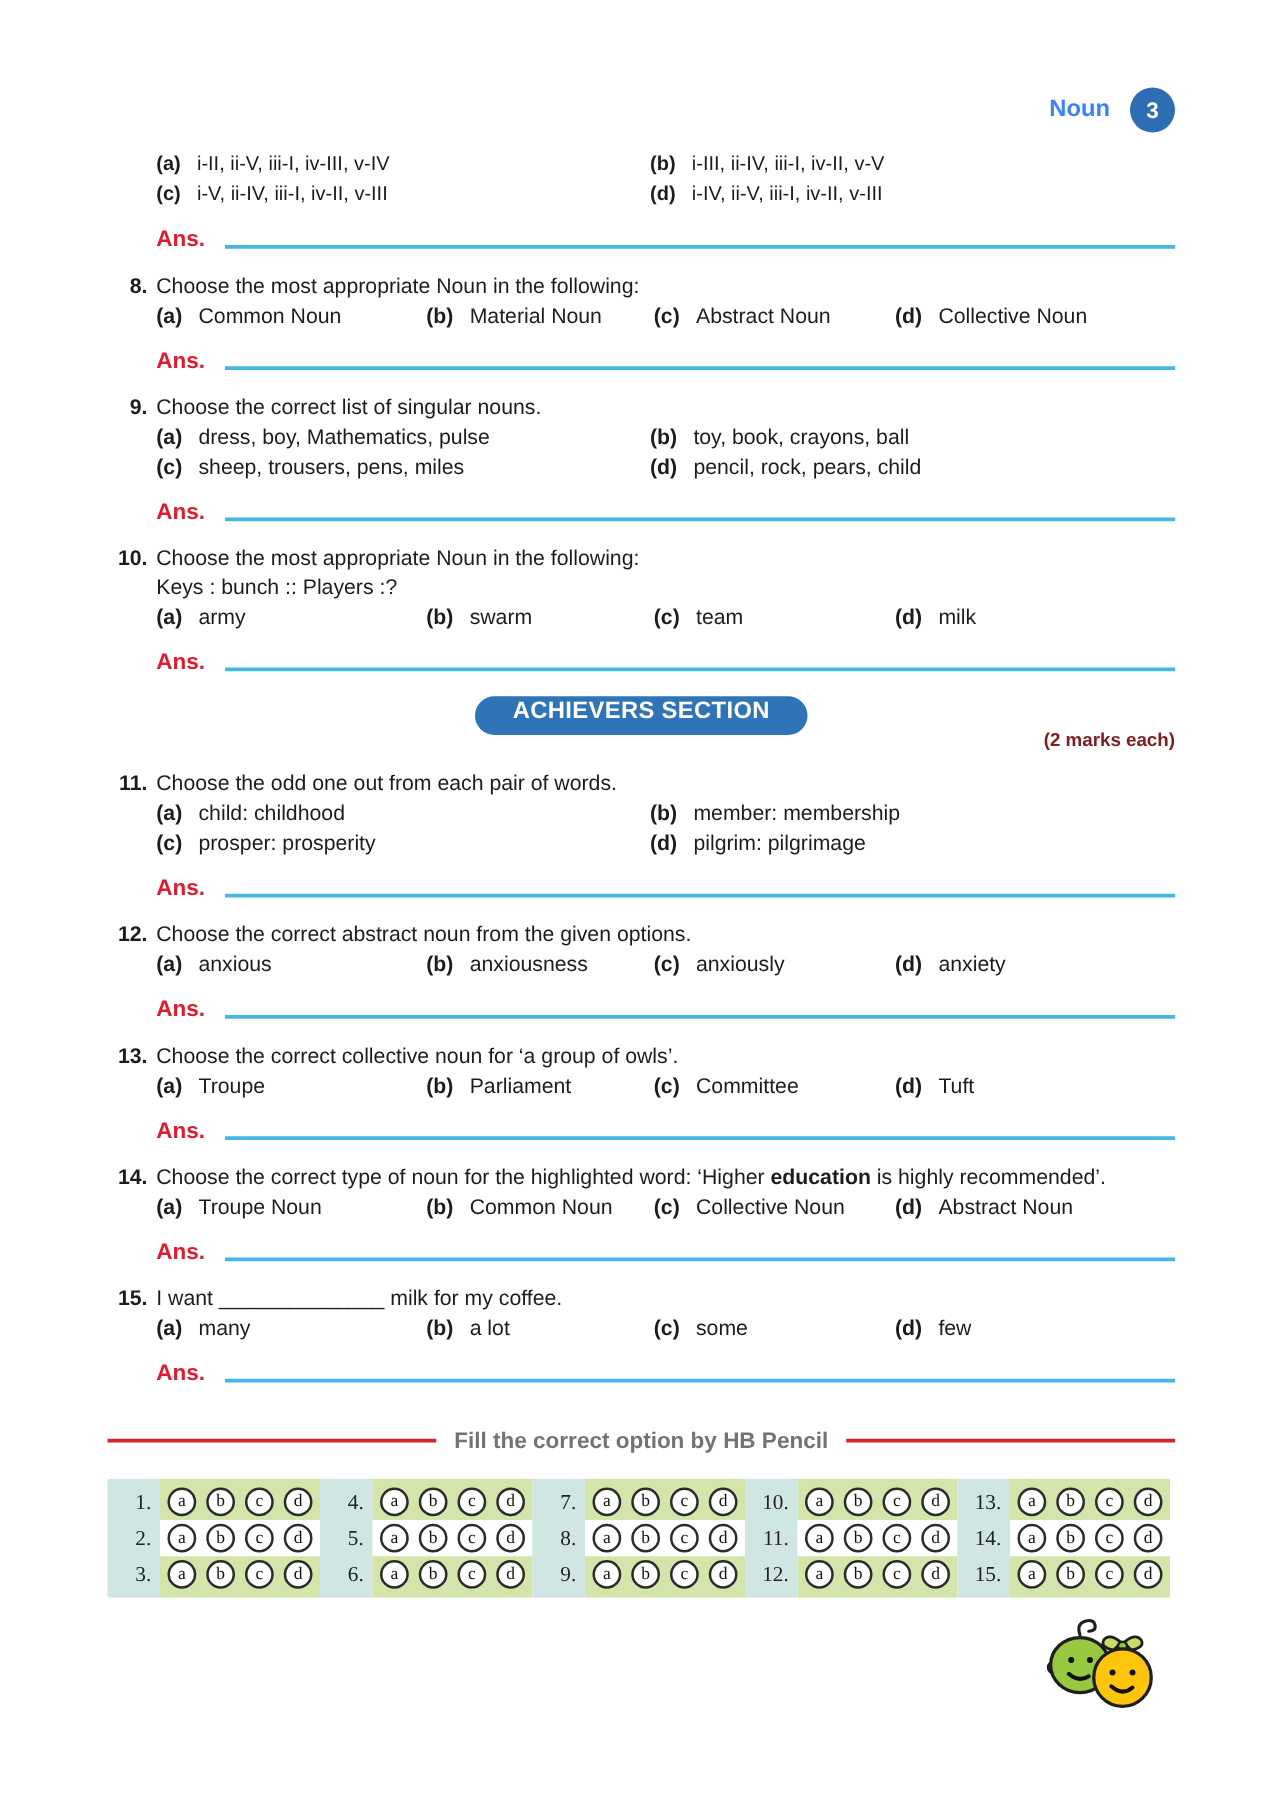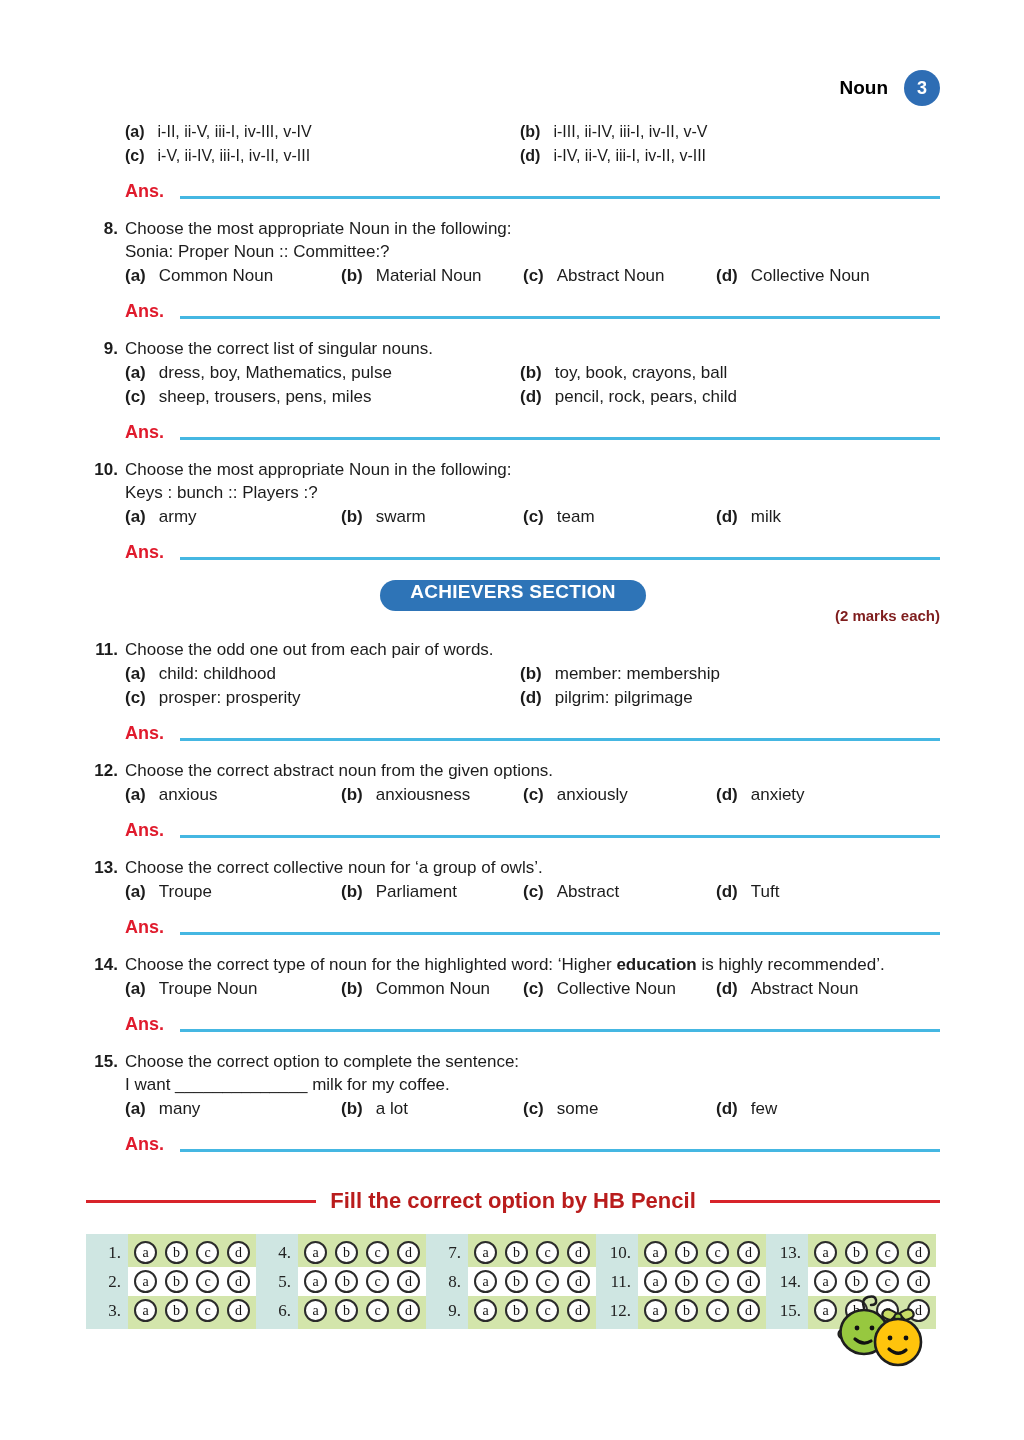--- a/index.html
+++ b/index.html
@@ -5,21 +5,21 @@
   html,body{margin:0;padding:0;}
   body{
     width:1024px;height:1440px;background:#ffffff;position:relative;
     font-family:"Liberation Sans",sans-serif;color:#1c1c1c;
     -webkit-font-smoothing:antialiased;
   }
   .page{padding:70px 84px 0 86px;position:relative;}
 
   
   .header{display:flex;justify-content:flex-end;align-items:center;gap:16px;height:36px;margin-bottom:14px;}
-  .chapter{color:#000000;font-weight:bold;font-size:19px;}
+  .chapter{color:#3b82f6;font-weight:bold;font-size:19px;}
   .page-badge{width:36px;height:36px;border-radius:50%;background:#2e6db4;color:#fff;
     font-weight:bold;font-size:18px;display:flex;align-items:center;justify-content:center;}
 
   
   .q{display:flex;margin-top:9px;font-size:17px;line-height:23px;}
   .qnum{width:39px;font-weight:bold;text-align:right;padding-right:7px;box-sizing:border-box;flex:none;}
   .qbody{flex:1;min-width:0;}
   .prompt{font-size:17px;line-height:23px;}
   .justify{text-align:justify;}
   .opts{margin-top:1px;}
@@ -39,21 +39,21 @@
     letter-spacing:.3px;padding:1px 30px 8px;border-radius:17px;}
   .marks-note{position:absolute;right:0;bottom:-6px;color:#7f1d1d;font-weight:bold;font-size:15px;}
   .directions{margin-top:10px;padding-bottom:7px;border-bottom:2px solid #3aaa35;
     color:#3aaa35;font-size:17.5px;line-height:22px;}
   .directions .dlabel{font-weight:bold;font-style:italic;}
   .after-directions{margin-top:20px;}
 
   
   .fill-header{display:flex;align-items:center;margin-top:34px;}
   .fill-rule{flex:1;height:3px;background:#d8232a;}
-  .fill-title{font-weight:bold;font-size:22px;color:#b91c1c;padding:0 14px;white-space:nowrap;}
+  .fill-title{font-weight:bold;font-size:18px;color:#737373;padding:0 14px;white-space:nowrap;}
   .fill-header .fill-rule.left{margin-right:0;}
 
   
   .bubble-grid{display:flex;margin-top:20px;width:850px;}
   .bubble-group{display:flex;flex:none;}
   .numcol{width:42px;background:#cfe6e2;display:flex;flex-direction:column;padding:4px 0;box-sizing:border-box;}
   .numcell{height:29px;display:flex;align-items:center;justify-content:flex-end;padding-right:7px;
     font-family:"Liberation Serif",serif;font-size:17px;color:#222;}
   .bubcol{width:128px;background:#d3e5ab;display:flex;flex-direction:column;padding:4px 0;box-sizing:border-box;}
   .bubrow{height:29px;display:flex;align-items:center;justify-content:center;gap:8px;}
@@ -94,21 +94,20 @@
   </div>
   <div class="ans-row">
     <span class="ans-label">Ans.</span>
     <span class="ans-line"></span>
   </div>
 
   <div class="q">
     <div class="qnum">8.</div>
     <div class="qbody">
       <div class="prompt">Choose the most appropriate Noun in the following:</div>
-      <div class="prompt">Sonia: Proper Noun :: Committee:?</div>
       <div class="opts inline4">
         <div class="opt">
             <span class="olab">(a)</span>
             <span>Common Noun</span>
           </div>
         <div class="opt">
             <span class="olab">(b)</span>
             <span>Material Noun</span>
           </div>
         <div class="opt">
@@ -257,21 +256,21 @@
         <div class="opt">
             <span class="olab">(a)</span>
             <span>Troupe</span>
           </div>
         <div class="opt">
             <span class="olab">(b)</span>
             <span>Parliament</span>
           </div>
         <div class="opt">
             <span class="olab">(c)</span>
-            <span>Abstract</span>
+            <span>Committee</span>
           </div>
         <div class="opt">
             <span class="olab">(d)</span>
             <span>Tuft</span>
           </div>
       </div>
     </div>
   </div>
   <div class="ans-row">
     <span class="ans-label">Ans.</span>
@@ -303,21 +302,20 @@
     </div>
   </div>
   <div class="ans-row">
     <span class="ans-label">Ans.</span>
     <span class="ans-line"></span>
   </div>
 
   <div class="q">
     <div class="qnum">15.</div>
     <div class="qbody">
-      <div class="prompt">Choose the correct option to complete the sentence:</div>
       <div class="prompt">I want ______________ milk for my coffee.</div>
       <div class="opts inline4">
         <div class="opt">
             <span class="olab">(a)</span>
             <span>many</span>
           </div>
         <div class="opt">
             <span class="olab">(b)</span>
             <span>a lot</span>
           </div>

